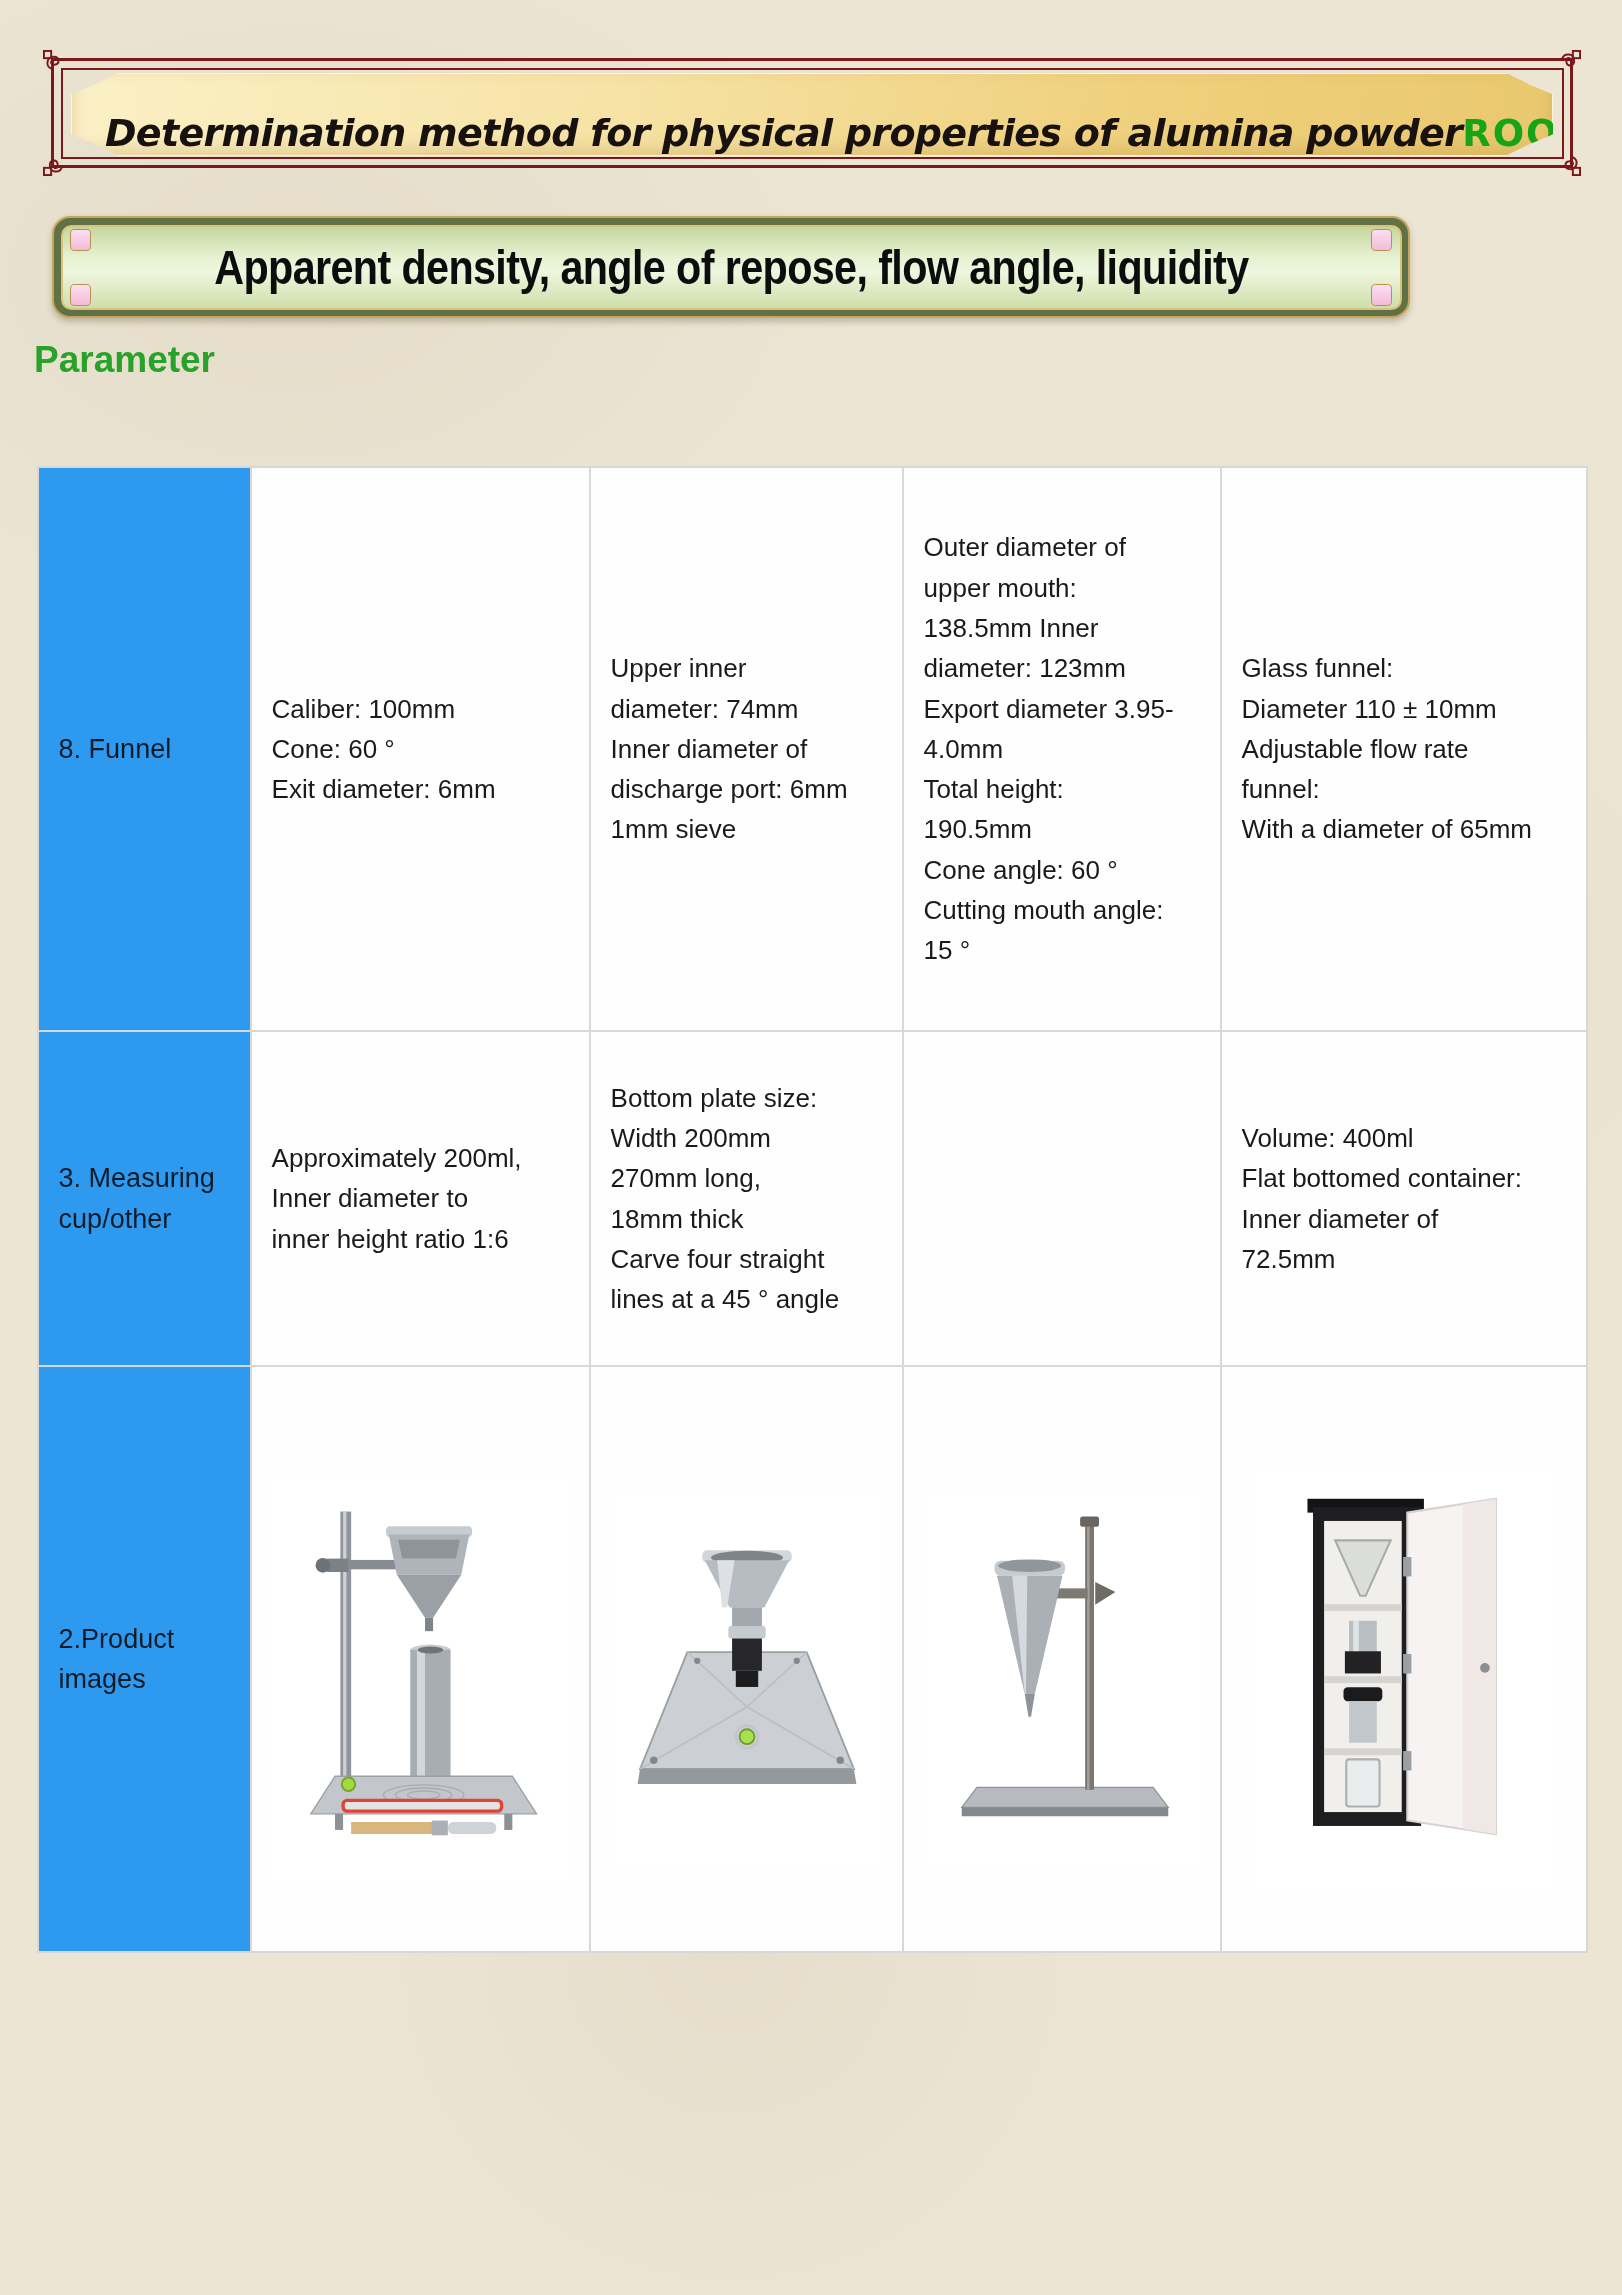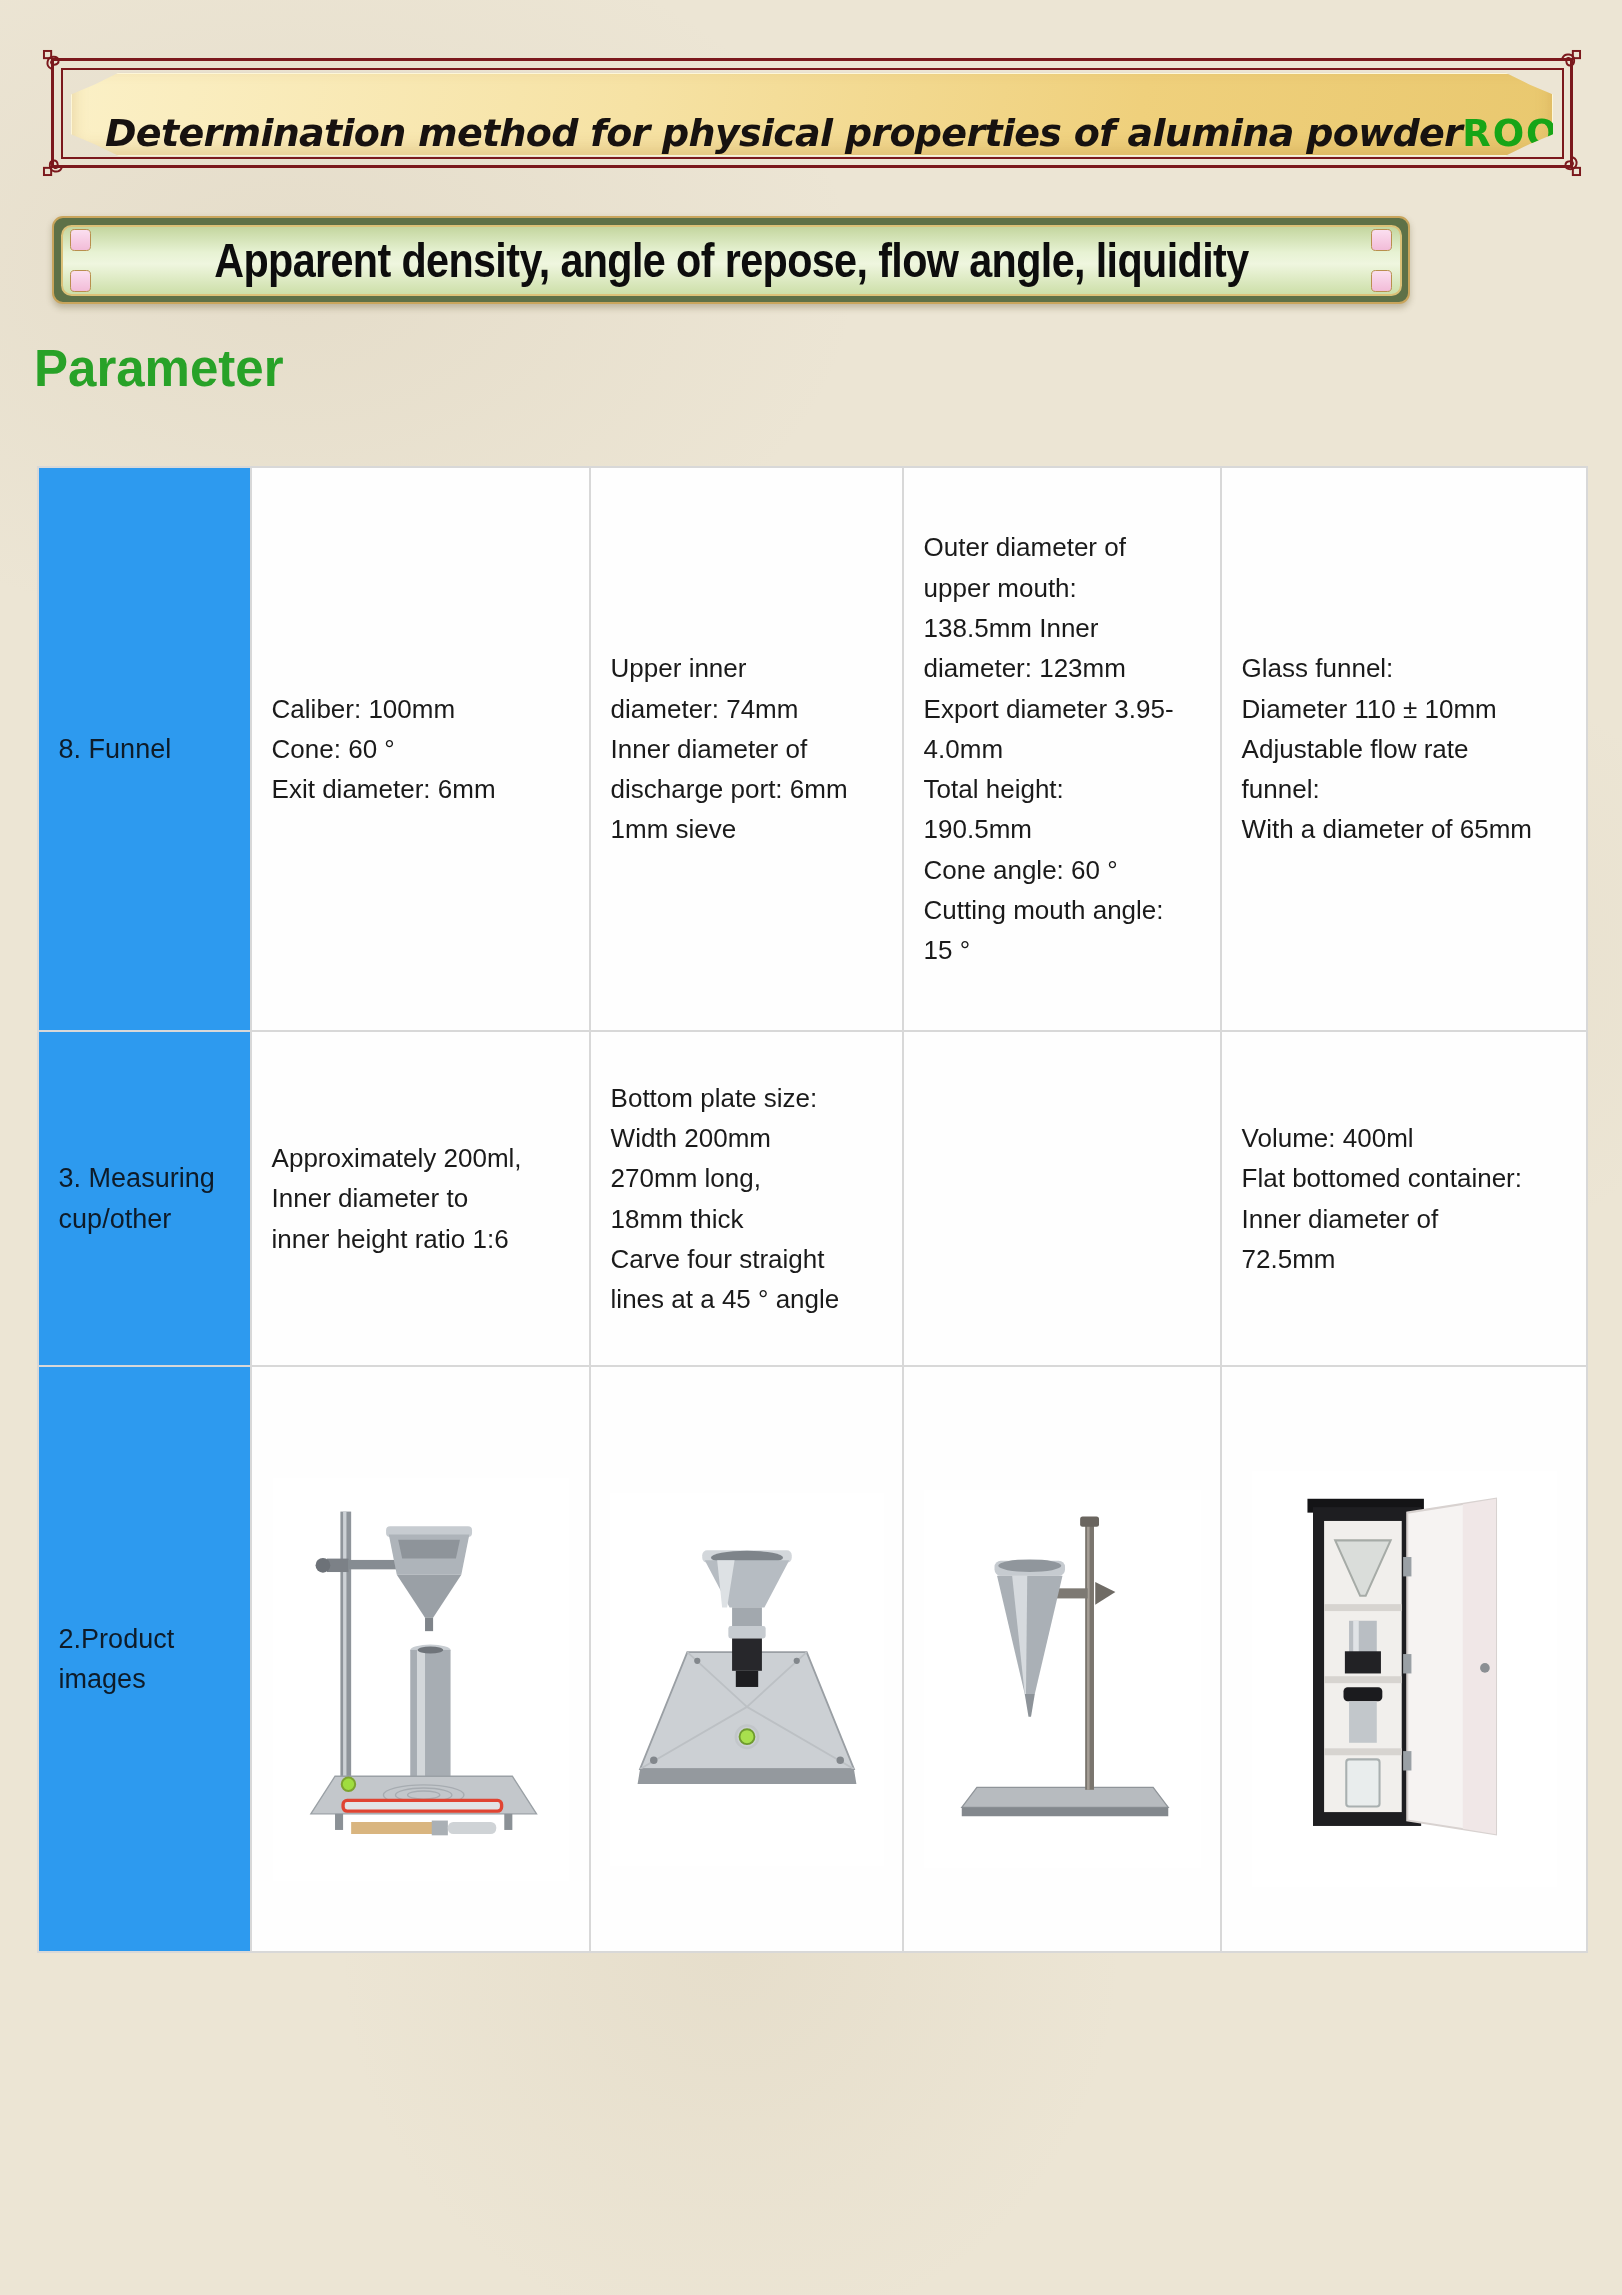--- a/index.html
+++ b/index.html
@@ -44,22 +44,22 @@
     font-family:"DejaVu Sans", sans-serif;
   }
   .brand{
     margin-left:auto; margin-right:31px;
     font-weight:800; font-size:37px; letter-spacing:2px; color:#17a517;
     font-family:"DejaVu Sans", sans-serif; white-space:nowrap;
   }
 
   
   .gbanner{
-    position:absolute; left:52px; top:216px; width:1358px; height:88px;
-    background:#5e7147; border:2px solid #c9a55c; border-radius:11px;
+    position:absolute; left:52px; top:216px; width:1358px; height:102px;
+    background:#5e7147; border:2px solid #c9a55c; border-radius:18px;
     box-shadow:0 3.3px 6.5px rgba(90,80,40,0.3);
   }
   .gbanner-inner{
     position:absolute; inset:6.5px; border:2px solid #dcc178; border-radius:10.5px;
     background:linear-gradient(180deg,#c4d69f 0%, #e7f2d3 38%, #eff6df 55%, #cddfa9 100%);
     display:flex; align-items:center; justify-content:center;
   }
   .screw{
     position:absolute; width:21px; height:22px; border:1.3px solid #b98f4e; border-radius:4.6px;
     background:linear-gradient(180deg,#fbdff0,#f2bcd8); z-index:3;
@@ -68,21 +68,21 @@
   .sc-bl{ left:15.7px; bottom:10.5px; } .sc-br{ right:15.7px; bottom:10.5px; }
   .subtitle-text{
     font-size:48px; font-weight:600; color:#0d0d0d; white-space:nowrap;
     transform:scaleX(0.86); transform-origin:center;
     font-family:"Liberation Sans", sans-serif; letter-spacing:-0.7px;
   }
 
   
   .section-heading{
     position:absolute; left:34px; top:339px;
-    font-size:51px; font-weight:700; color:#28a228; letter-spacing:0;
+    font-size:37px; font-weight:700; color:#28a228; letter-spacing:0;
   }
 
   
   table.param{
     position:absolute; left:37px; top:466px; width:1550px;
     table-layout:fixed; border-collapse:collapse;
   }
   .param td{
     border:2px solid #d8d8d8;
     background:#fefefe;

